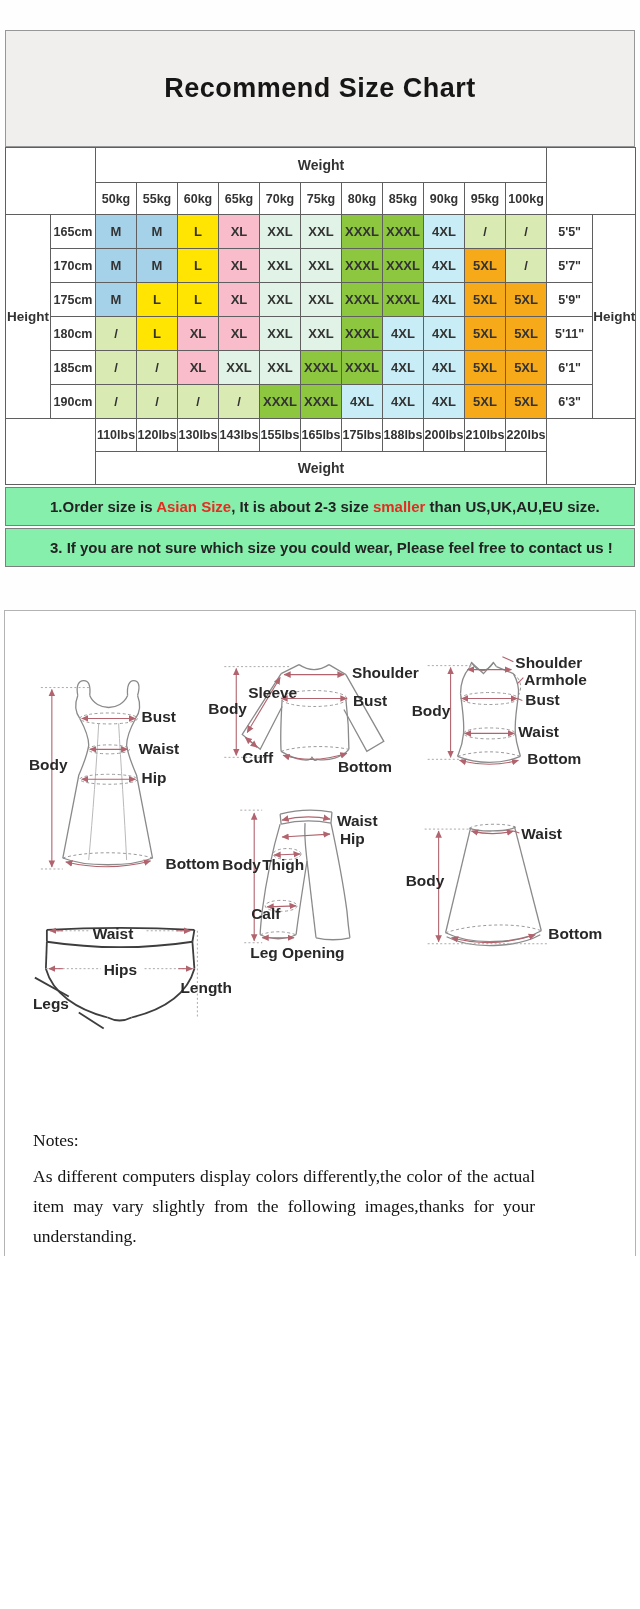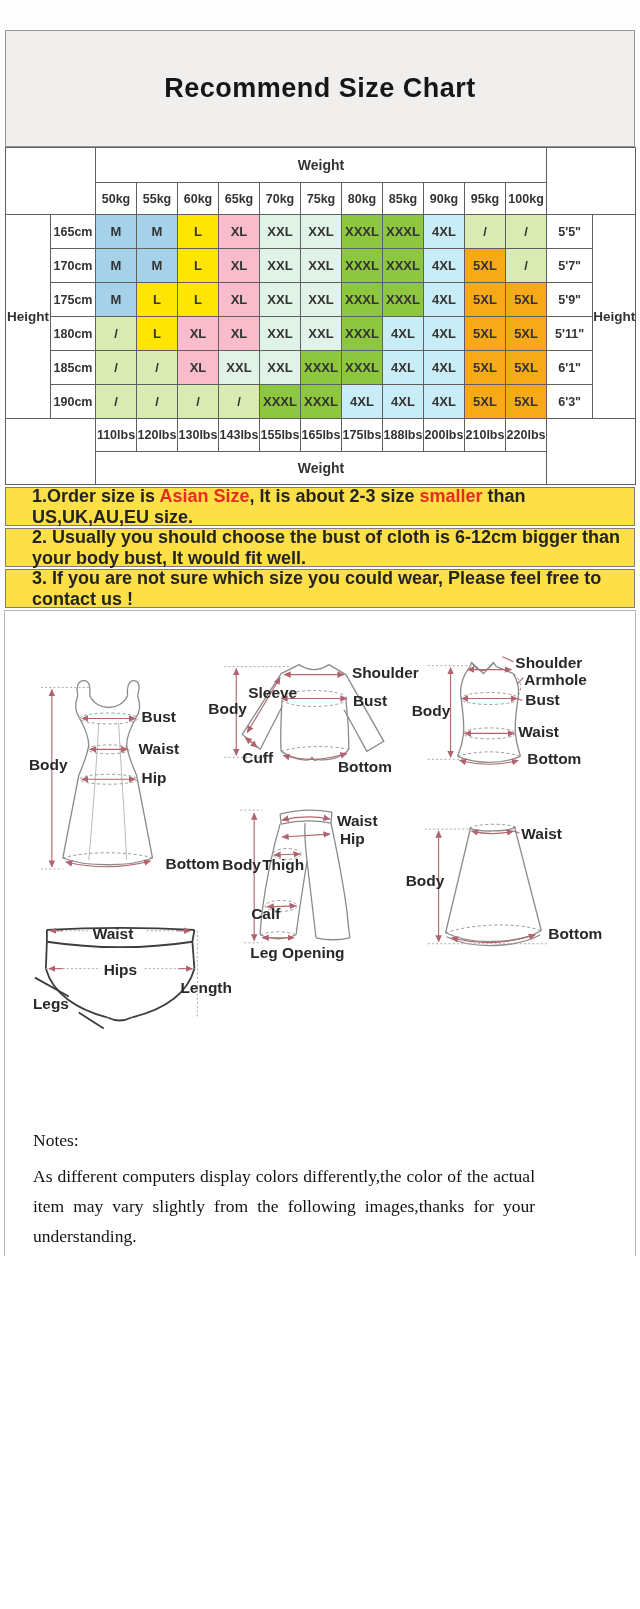--- a/index.html
+++ b/index.html
@@ -26,23 +26,23 @@
   .w-head    { font-size:14px; color:#151515; }
   .kg-cell   { font-size:12.5px; color:#282828; }
   .height-cell{ font-size:13.5px; color:#151515; }
   .cm-cell   { font-size:12.5px; color:#2c2c2c; }
   .size-cell { font-size:13px; color:#3a3a3a; }
   .imp-cell  { font-size:12.5px; color:#2c2c2c; background:#fff; }
   .corner    { background:#fff; }
 
   
   .order-notes { position:absolute; left:5px; top:487px; width:630px; }
-  .note-row { height:39px; margin-bottom:2px; background:#fde047; border:1px solid #7e7e7e;
-              display:flex; align-items:center; padding-left:26px;
-              font-size:18px; font-weight:bold; color:#232323; }
+  .note-row { height:39px; margin-bottom:2px; background:#86efac; border:1px solid #7e7e7e;
+              display:flex; align-items:center; padding-left:44px;
+              font-size:15px; font-weight:bold; color:#232323; }
   .note-row .red { color:#e62c21; }
 
   
   .lower-box { position:absolute; left:4px; top:610px; width:632px; height:992px;
                border:1px solid #b3b3b3; background:#fff; }
   .diagram-svg { display:block; width:630px; height:500px; }
 
   
   .g  { stroke:#8a8a8a; fill:none; stroke-width:1.3; }
   .g2 { stroke:#3d3d3d; fill:none; stroke-width:1.8; }
@@ -213,23 +213,20 @@
       </tr>
       <tr class="r-foot">
         <td class="w-head" colspan="11">Weight</td>
       </tr>
     </tbody>
   </table>
 
   <div class="order-notes">
       <div class="note-row">
         <span><span>1.Order size is </span><span class="red">Asian Size</span><span>, It is about 2-3 size </span><span class="red">smaller</span><span> than US,UK,AU,EU size.</span></span>
-      </div>
-      <div class="note-row">
-        <span><span>2. Usually you should choose the bust of cloth is 6-12cm bigger than your body bust, It would fit well.</span></span>
       </div>
       <div class="note-row">
         <span><span>3. If you are not sure which size you could wear, Please feel free to contact us !</span></span>
       </div>
     </div>
 
   <div class="lower-box">
 
     <svg class="diagram-svg" viewBox="0 0 632 500">
       <defs>

